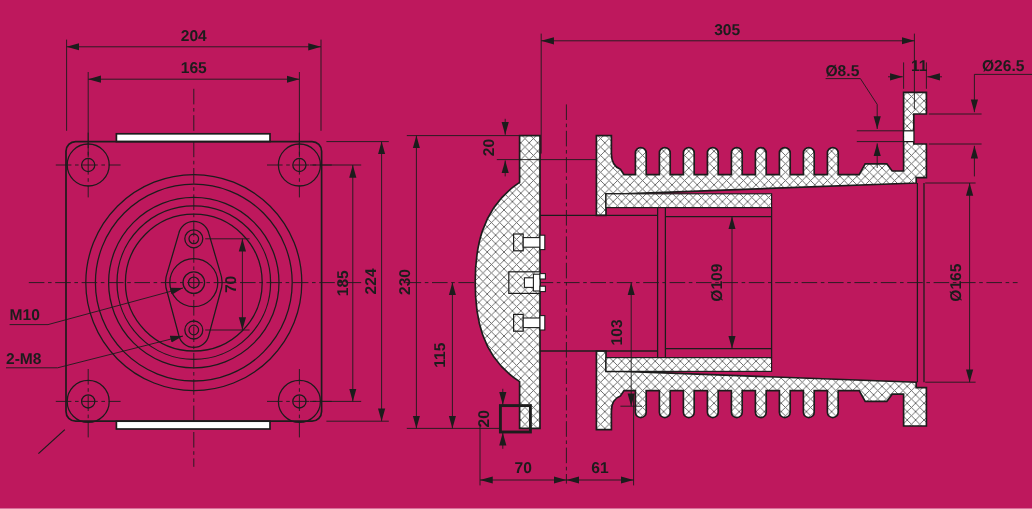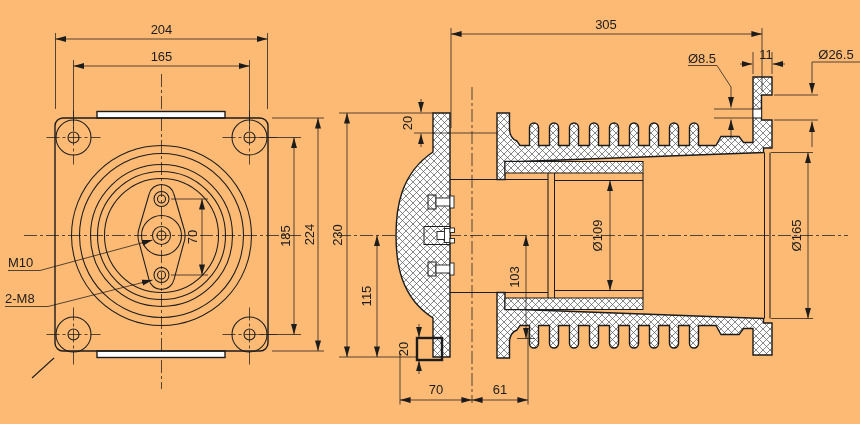--- a/index.html
+++ b/index.html
@@ -1,17 +1,17 @@
 <!DOCTYPE html>
 <html><head>
 <meta charset="utf-8">
 <style>
   html,body{margin:0;padding:0;background:#ffffff;}
-  .stage{position:relative;width:860px;height:424px;background:#fdba74;overflow:hidden;
-         font-family:"Liberation Sans", sans-serif;}
+  .stage{position:relative;width:860px;height:424px;background:#be185d;overflow:hidden;
+         font-family:"Liberation Sans", sans-serif;font-weight:bold;}
   svg{display:block}
   svg text{font-family:"Liberation Sans","DejaVu Sans",sans-serif;font-size:13px;fill:#1c1c1c;}
   .obj{stroke:#1c1c1c;stroke-width:1.4;fill:none;}
   .objw{stroke:#1c1c1c;stroke-width:1.4;fill:#ffffff;}
   .thin{stroke:#1c1c1c;stroke-width:0.75;fill:none;}
   .med{stroke:#1c1c1c;stroke-width:1.05;fill:none;}
   .cl{stroke:#1c1c1c;stroke-width:0.75;fill:none;stroke-dasharray:13 3 3 3;}
   .hatch{fill:url(#xh);stroke:#1c1c1c;stroke-width:1.4;}
   .thick{stroke:#1c1c1c;stroke-width:2.4;fill:none;}
   .wfill{fill:#ffffff;stroke:#1c1c1c;stroke-width:0.9;}

